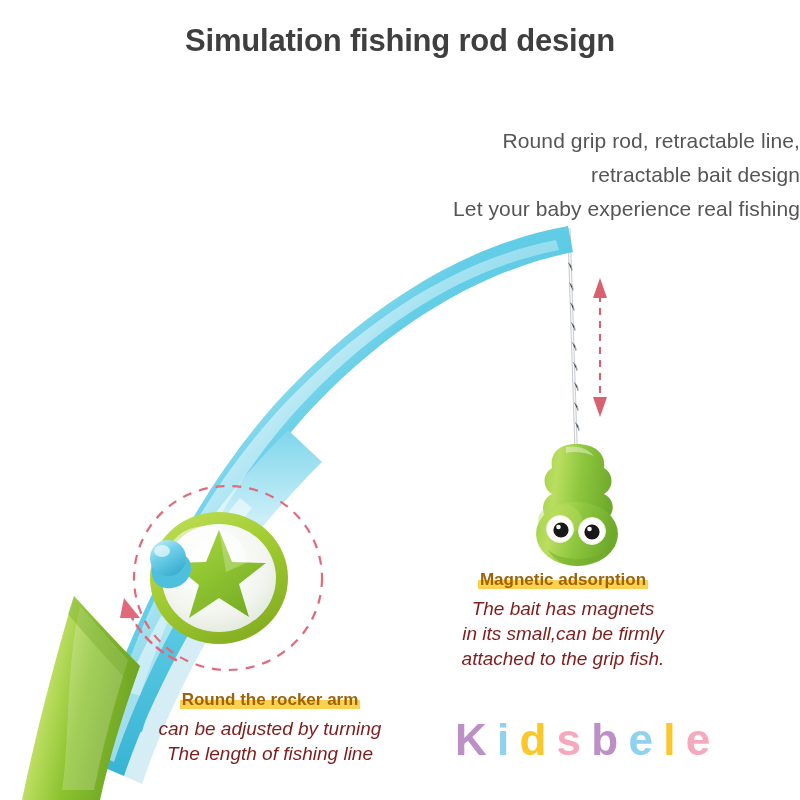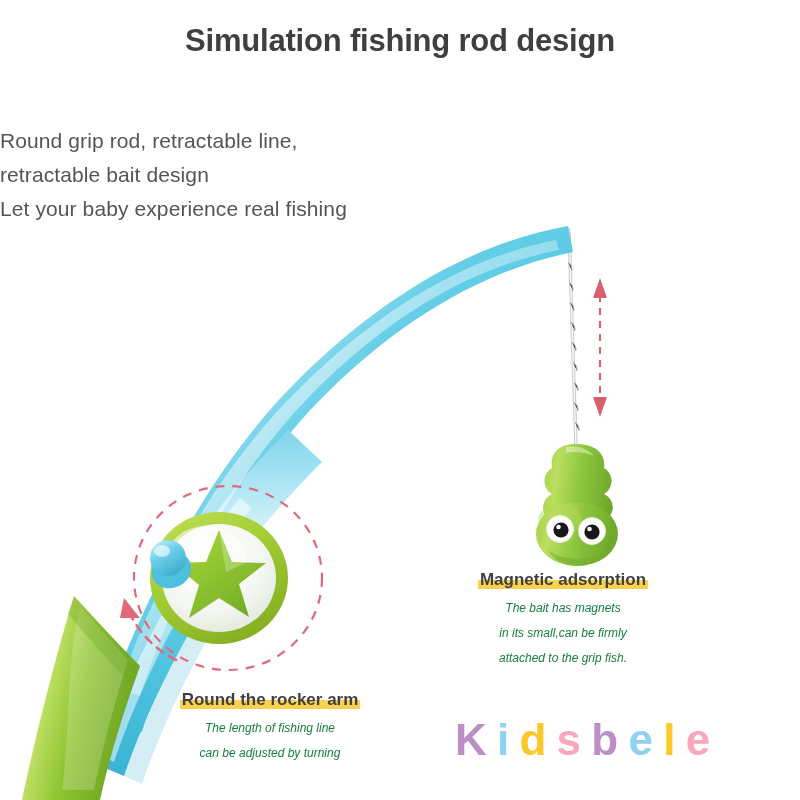--- a/index.html
+++ b/index.html
@@ -33,53 +33,53 @@
     font-weight: 700;
     line-height: 38px;
     letter-spacing: -0.2px;
   }
   .headline div { white-space: nowrap; }
 
   .subhead {
     position: absolute;
     left: 0; top: 124px;
     width: 800px;
-    text-align: left;
+    text-align: right;
     color: #555555;
     font-size: 21px;
     font-weight: 400;
     line-height: 34px;
     letter-spacing: 0.1px;
   }
   .subhead div { white-space: nowrap; }
 
   
   .callout { position: absolute; text-align: center; }
   .callout .lbl {
     display: inline-block;
     position: relative;
-    color: #404040;
+    color: #a16207;
     font-size: 17px;
     font-weight: 700;
     line-height: 20px;
     white-space: nowrap;
     padding: 0 2px;
   }
   .callout .lbl .hl {
     position: absolute;
     left: 0; right: 0;
     bottom: 1px;
     height: 9px;
     background: #FBD24F;
     z-index: 0;
   }
   .callout .lbl .tx { position: relative; z-index: 1; }
   .callout .desc {
-    color: #15803d;
-    font-size: 12px;
+    color: #7f1d1d;
+    font-size: 19px;
     font-style: italic;
     font-weight: 400;
     line-height: 25px;
     margin-top: 6px;
   }
   .callout .desc div { white-space: nowrap; }
 
   #callout-magnet { left: 418px; top: 570px; width: 290px; }
   #callout-rocker { left: 120px; top: 690px; width: 300px; }
 
@@ -313,22 +313,22 @@
       <div>attached to the grip fish.</div>
     </div>
   </div>
 
   <div class="callout" id="callout-rocker">
     <div class="lbl">
       <span class="hl" style="background: rgb(251, 210, 79);"></span>
       <span class="tx">Round the rocker arm</span>
     </div>
     <div class="desc">
+      <div>can be adjusted by turning</div>
       <div>The length of fishing line</div>
-      <div>can be adjusted by turning</div>
     </div>
   </div>
 
   <div id="brand">
     <span style="color: rgb(188, 143, 198);">K</span>
     <span style="color: rgb(142, 210, 240);">i</span>
     <span style="color: rgb(251, 199, 43);">d</span>
     <span style="color: rgb(247, 168, 190);">s</span>
     <span style="color: rgb(188, 143, 198);">b</span>
     <span style="color: rgb(142, 210, 240);">e</span>

